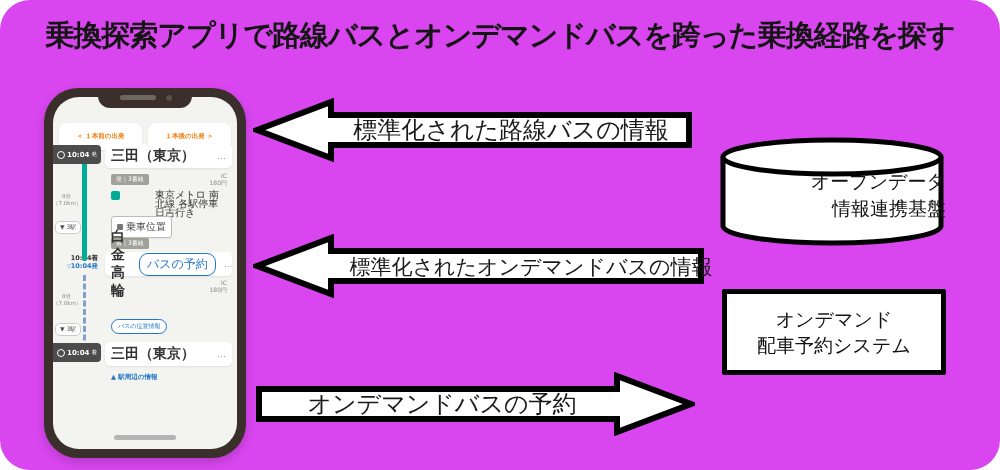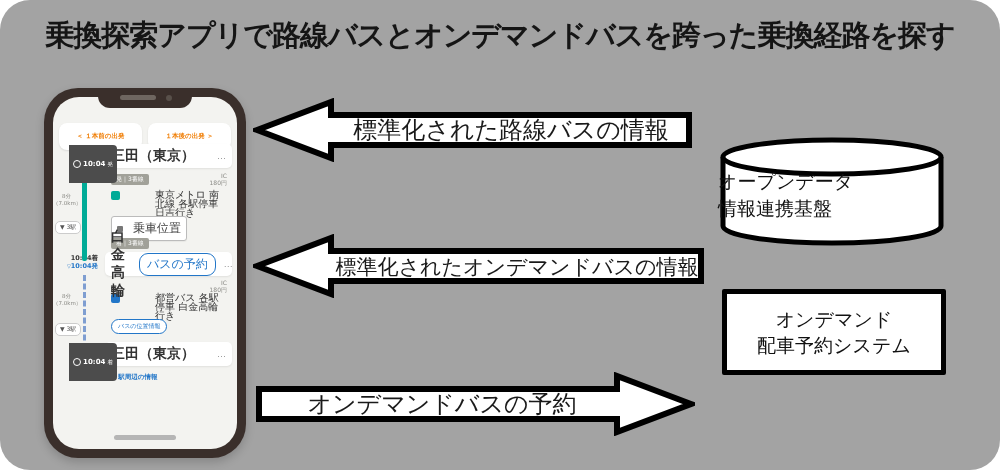--- a/index.html
+++ b/index.html
@@ -1,45 +1,45 @@
 <!DOCTYPE html>
 <html><head>
 <meta charset="utf-8">
 <style>
   html,body{margin:0;padding:0;background:#ffffff;font-family:"DejaVu Sans","Liberation Sans",sans-serif;}
-  .canvas{position:relative;width:1000px;height:470px;background:#a3a3a3;border-radius:30px;overflow:hidden;}
+  .canvas{position:relative;width:1000px;height:470px;background:#d946ef;border-radius:30px;overflow:hidden;}
   .title{position:absolute;top:16px;left:0;width:1000px;text-align:center;font-size:29px;font-weight:bold;color:#151515;letter-spacing:-1px;}
 
   
   .arrow{position:absolute;}
   .arrow svg{display:block;}
   .arrow-label{position:absolute;display:flex;align-items:center;justify-content:center;color:#1a1a1a;white-space:nowrap;text-align:right;}
   .lbl1{left:333px;top:113px;width:356px;height:34px;font-size:24px;}
-  .lbl2{left:333px;top:249px;width:368px;height:36px;font-size:21px;}
+  .lbl2{left:347px;top:249px;width:368px;height:36px;font-size:21px;}
   .lbl3{left:261px;top:387px;width:362px;height:34px;font-size:24px;}
 
   
   .cylinder{position:absolute;left:718px;top:136px;width:228px;height:114px;}
-  .cyl-label{position:absolute;left:718px;top:168px;width:228px;text-align:left;font-size:19px;color:#111;line-height:27px;}
+  .cyl-label{position:absolute;left:718px;top:168px;width:228px;text-align:right;font-size:19px;color:#111;line-height:27px;}
   .sysbox{position:absolute;left:722px;top:289px;width:214px;height:76px;background:#fff;border:5px solid #000;border-radius:2px;
           display:flex;flex-direction:column;align-items:center;justify-content:center;font-size:19px;color:#111;line-height:26px;text-align:center;}
 
   
   .phone{position:absolute;left:44px;top:88px;width:202px;height:370px;background:#3a2f2b;border-radius:34px;box-shadow:0 4px 10px rgba(0,0,0,.18);}
   .screen{position:absolute;left:9px;top:9px;right:9px;bottom:9px;background:#f3f3f0;border-radius:26px;overflow:hidden;}
   .notch{position:absolute;top:0;left:50%;transform:translateX(-50%);width:94px;height:20px;background:#3a2f2b;border-radius:0 0 12px 12px;}
   .speaker{position:absolute;top:7px;left:22px;width:36px;height:5px;background:#6e6660;border-radius:3px;}
   .camera{position:absolute;top:7px;right:20px;width:6px;height:6px;background:#58504a;border-radius:50%;}
   .homebar{position:absolute;bottom:9px;left:50%;transform:translateX(-50%);width:62px;height:5px;background:#b5b5b5;border-radius:3px;}
 
   .navrow{position:absolute;top:26px;left:6px;right:6px;display:flex;gap:6px;}
   .navbtn{flex:1;height:27px;background:#fff;border-radius:8px;color:#f07c00;font-size:6.5px;font-weight:bold;
           display:flex;align-items:center;justify-content:center;box-shadow:0 1px 2px rgba(0,0,0,.10);}
 
-  .timebadge{position:absolute;left:16px;width:48px;height:38px;background:#4c4c4c;border-radius:0 4px 4px 0;
+  .timebadge{position:absolute;left:0;width:48px;height:19px;background:#4c4c4c;border-radius:0 4px 4px 0;
              color:#fff;display:flex;align-items:center;justify-content:center;gap:2px;font-size:7px;font-weight:bold;z-index:3;}
   .clock{width:6px;height:6px;border:1px solid #fff;border-radius:50%;display:inline-block;}
   .suffix{font-size:5.5px;font-weight:normal;}
 
   .stopcard{position:absolute;left:52px;right:5px;height:24px;background:#fff;border-radius:5px;
             display:flex;align-items:center;padding:0 6px;box-sizing:border-box;box-shadow:0 1px 2px rgba(0,0,0,.08);z-index:2;}
   .stopname{font-size:14px;font-weight:bold;color:#333;}
   .menu{margin-left:auto;color:#999;font-size:9px;line-height:4px;}
 
   .rail-line{position:absolute;left:29px;top:58px;width:5px;height:106px;background:#00ab97;border-radius:2px;z-index:1;}
@@ -48,21 +48,21 @@
   .durblock{position:absolute;left:0;width:27px;text-align:center;color:#8a8a85;font-size:5.5px;line-height:7px;}
   .stchip{position:absolute;left:2px;background:#fff;border:1px solid #ccc;border-radius:5px;color:#555;font-size:6px;padding:1px 4px;z-index:2;}
 
   .platbadge{position:absolute;left:58px;background:#a1a199;color:#fff;font-size:6px;padding:1px 5px;border-radius:2px;}
   .fare{position:absolute;right:10px;text-align:right;color:#8a8a85;font-size:6px;line-height:7px;}
   .linerow{position:absolute;left:58px;width:112px;display:flex;gap:3px;align-items:flex-start;}
   .lineicon{width:9px;height:9px;border-radius:2px;flex:none;margin-top:1px;}
   .metro{background:#00ab97;}
   .bus{background:#2276c8;}
   .linetext{font-size:10px;color:#333;line-height:9px;margin-left:32px;}
-  .chip-plain{position:absolute;left:58px;background:#fff;border:1px solid #bbb;border-radius:3px;color:#444;font-size:12px;padding:3px 5px;display:flex;align-items:center;gap:10px;box-shadow:0 1px 1px rgba(0,0,0,.05);}
+  .chip-plain{position:absolute;left:58px;background:#fff;border:1px solid #bbb;border-radius:3px;color:#444;font-size:10px;padding:3px 5px;display:flex;align-items:center;gap:3px;box-shadow:0 1px 1px rgba(0,0,0,.05);}
   .miniicon{width:6px;height:6px;background:#777;border-radius:1px;display:inline-block;}
   .pill-blue{border:1px solid #2276c8;color:#2276c8;border-radius:9px;font-size:12px;padding:2px 7px;background:#fff;margin-left:6px;white-space:nowrap;}
   .pill-blue-abs{position:absolute;left:58px;border:1px solid #2276c8;color:#2276c8;border-radius:8px;font-size:6px;padding:2px 6px;background:#fff;}
   .times{position:absolute;left:0;width:48px;text-align:right;padding-right:3px;box-sizing:border-box;font-size:6.5px;font-weight:bold;line-height:8px;}
   .t-arr{color:#333;}
   .t-dep{color:#2276c8;}
   .transfer{display:inline-block;color:#2276c8;font-size:5px;}
   .arealink{position:absolute;left:58px;color:#2276c8;font-size:6.5px;font-weight:bold;}
 </style>
 </head>
@@ -126,24 +126,20 @@
       <div class="durblock" style="top:196px;">
         <div>8分</div>
         <div>（7.0km）</div>
       </div>
       <div class="stchip" style="top:226px;">▼ 3駅</div>
 
       <div class="fare" style="top:182px;">
         <div>IC</div>
         <div>180円</div>
       </div>
-      <div class="linerow" style="top:196px;">
-        <span class="lineicon bus"></span>
-        <span class="linetext">都営バス 各駅停車 白金高輪行き</span>
-      </div>
       <div class="pill-blue-abs" style="top:222px;">バスの位置情報</div>
 
       <div class="timebadge" style="top:246px;">
         <span class="clock"></span>
         <span>10:04</span>
         <span class="suffix">着</span>
       </div>
       <div class="stopcard" style="top:245px;">
         <span class="stopname">三田（東京）</span>
         <span class="menu">…</span>

